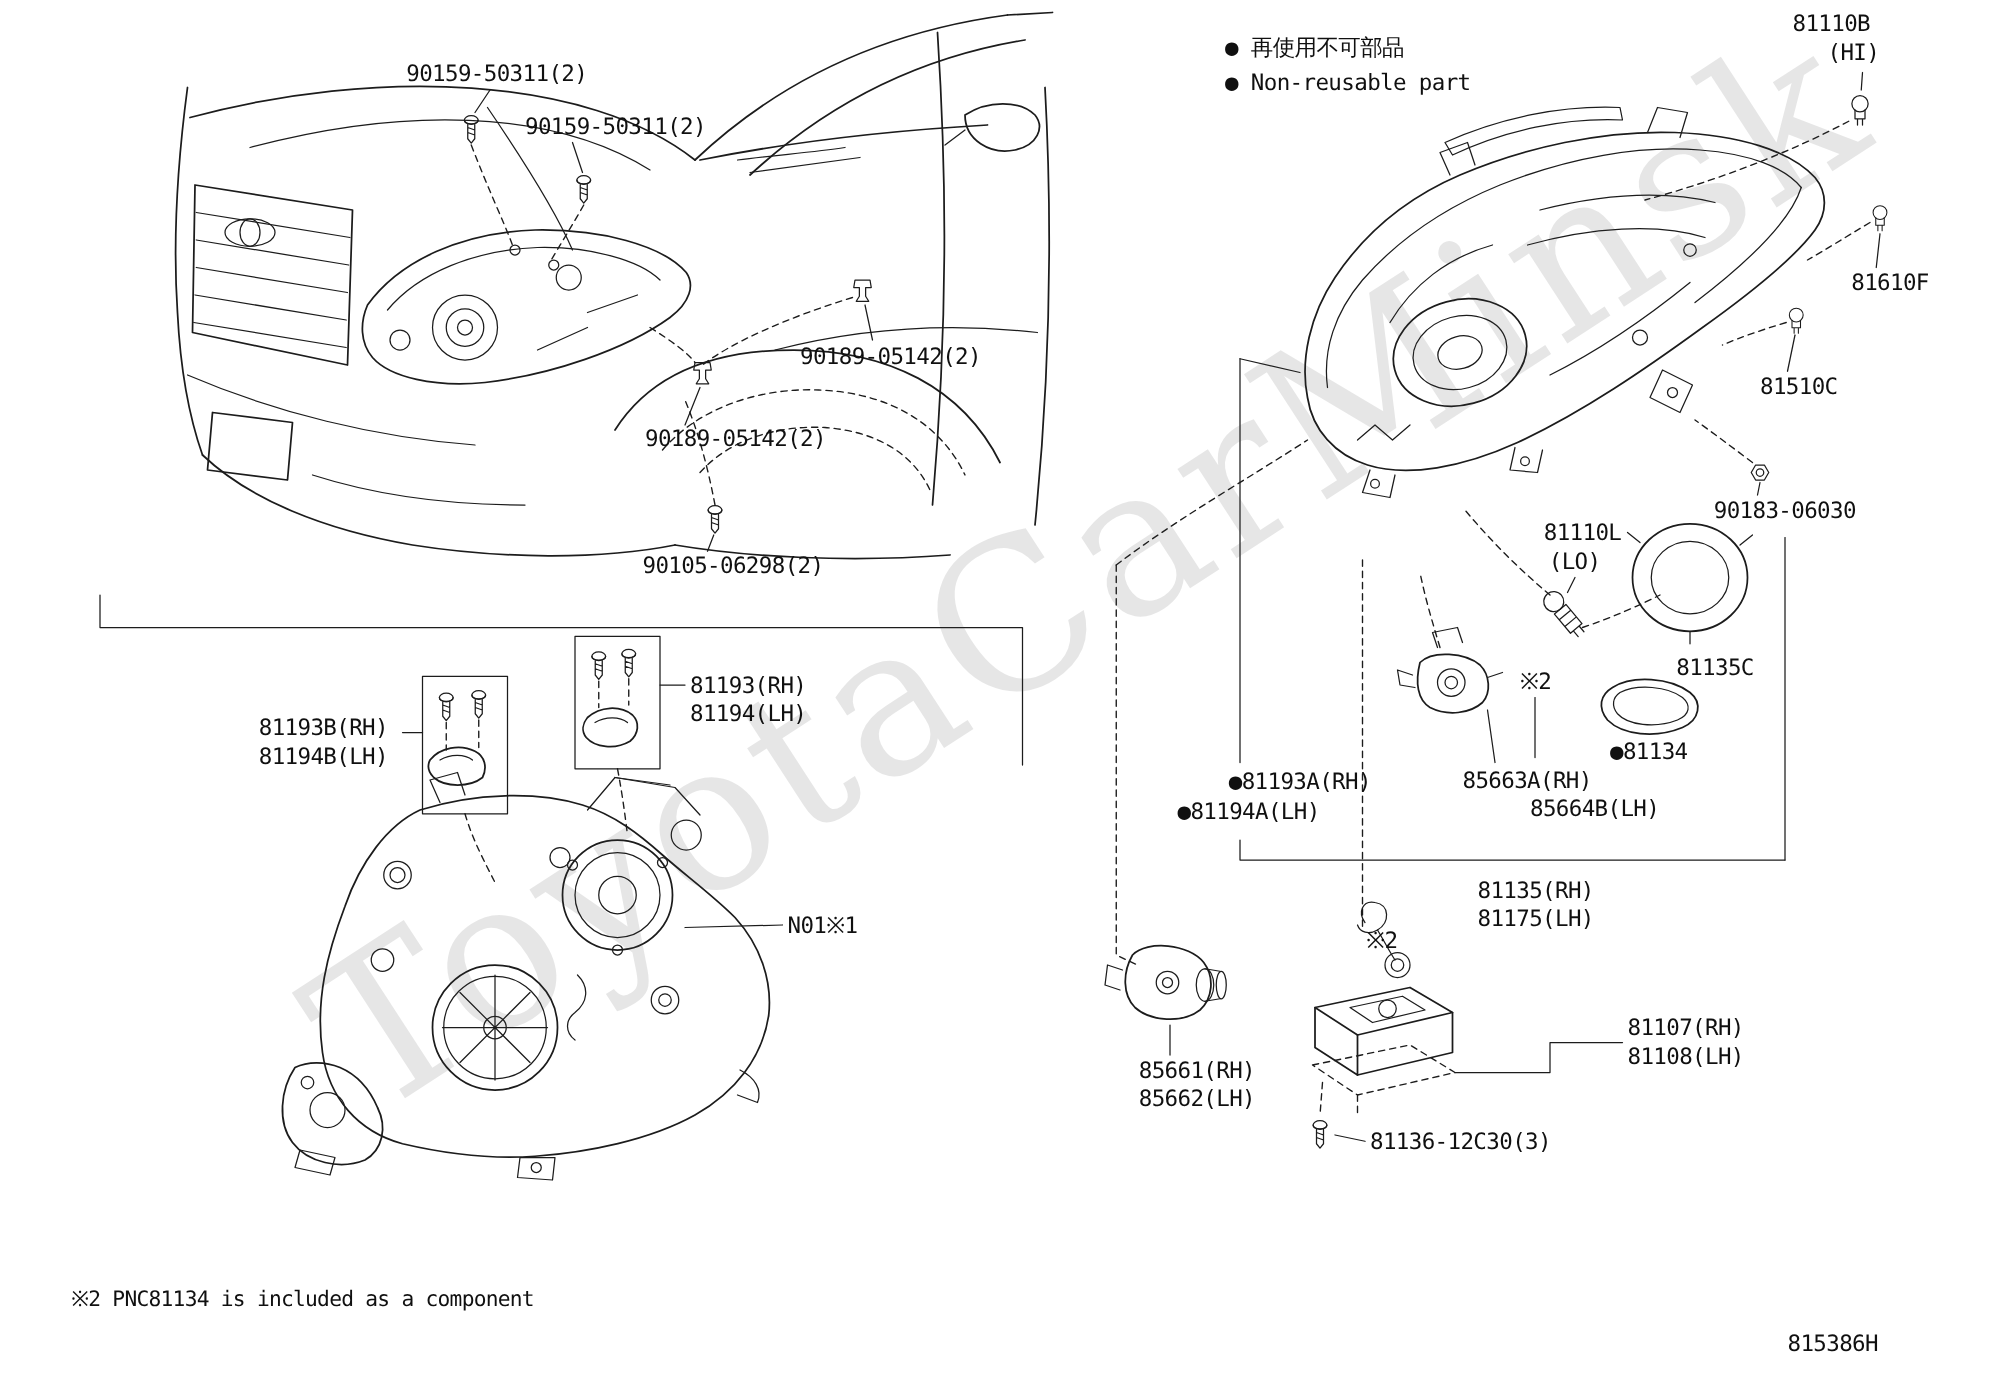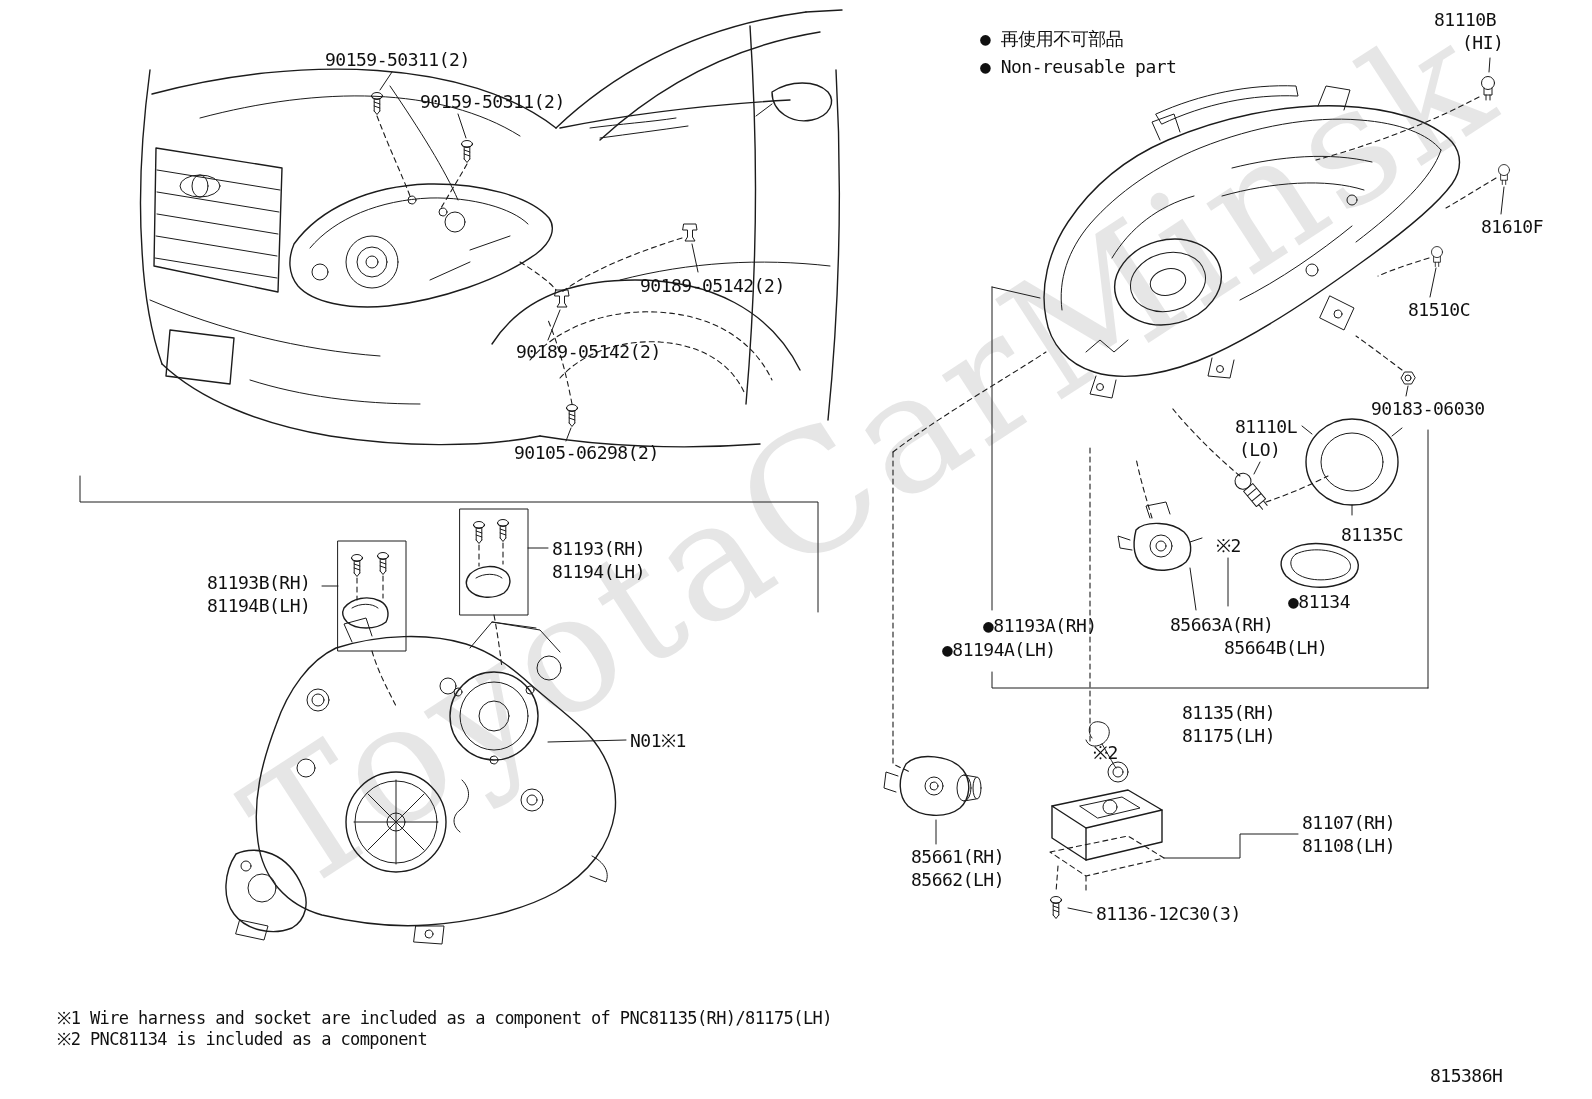--- a/index.html
+++ b/index.html
@@ -321,18 +321,17 @@
   <div class="lbl" style="left:1224px;top:638px">85664B(LH)</div>
   <div class="lbl" style="left:1182px;top:703px">81135(RH)</div>
   <div class="lbl" style="left:1182px;top:726px">81175(LH)</div>
   <div class="lbl" style="left:1093px;top:743px">※2</div>
   <div class="lbl" style="left:911px;top:847px">85661(RH)</div>
   <div class="lbl" style="left:911px;top:870px">85662(LH)</div>
   <div class="lbl" style="left:1302px;top:813px">81107(RH)</div>
   <div class="lbl" style="left:1302px;top:836px">81108(LH)</div>
   <div class="lbl" style="left:1096px;top:904px">81136-12C30(3)</div>
 
-  <div class="note" style="left:57px;top:1006px">※1 Wire harness and socket are included as a component of PNC81135(RH)/81175(LH)</div>
   <div class="note" style="left:57px;top:1027px">※2 PNC81134 is included as a component</div>
 
   <div class="lbl" style="left:1430px;top:1066px">815386H</div>
 
 </div>
 
 </body></html>

